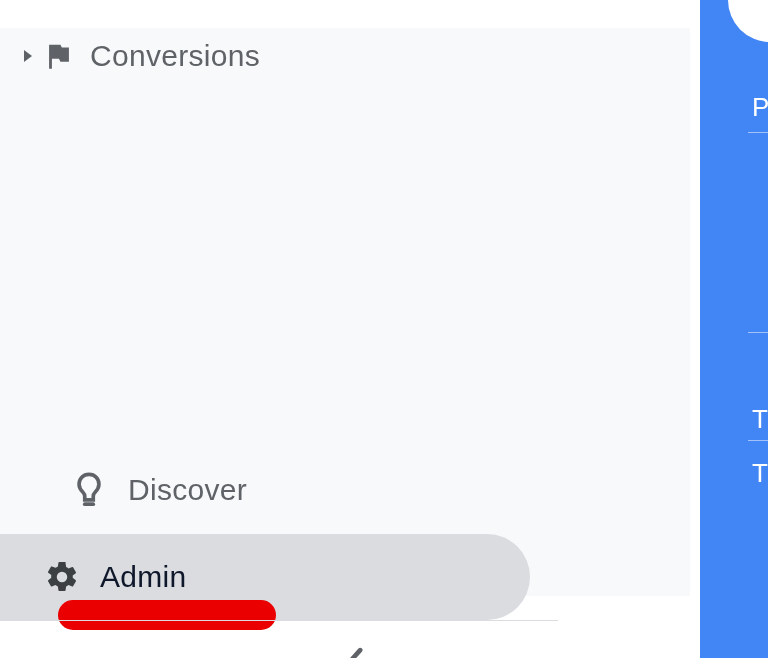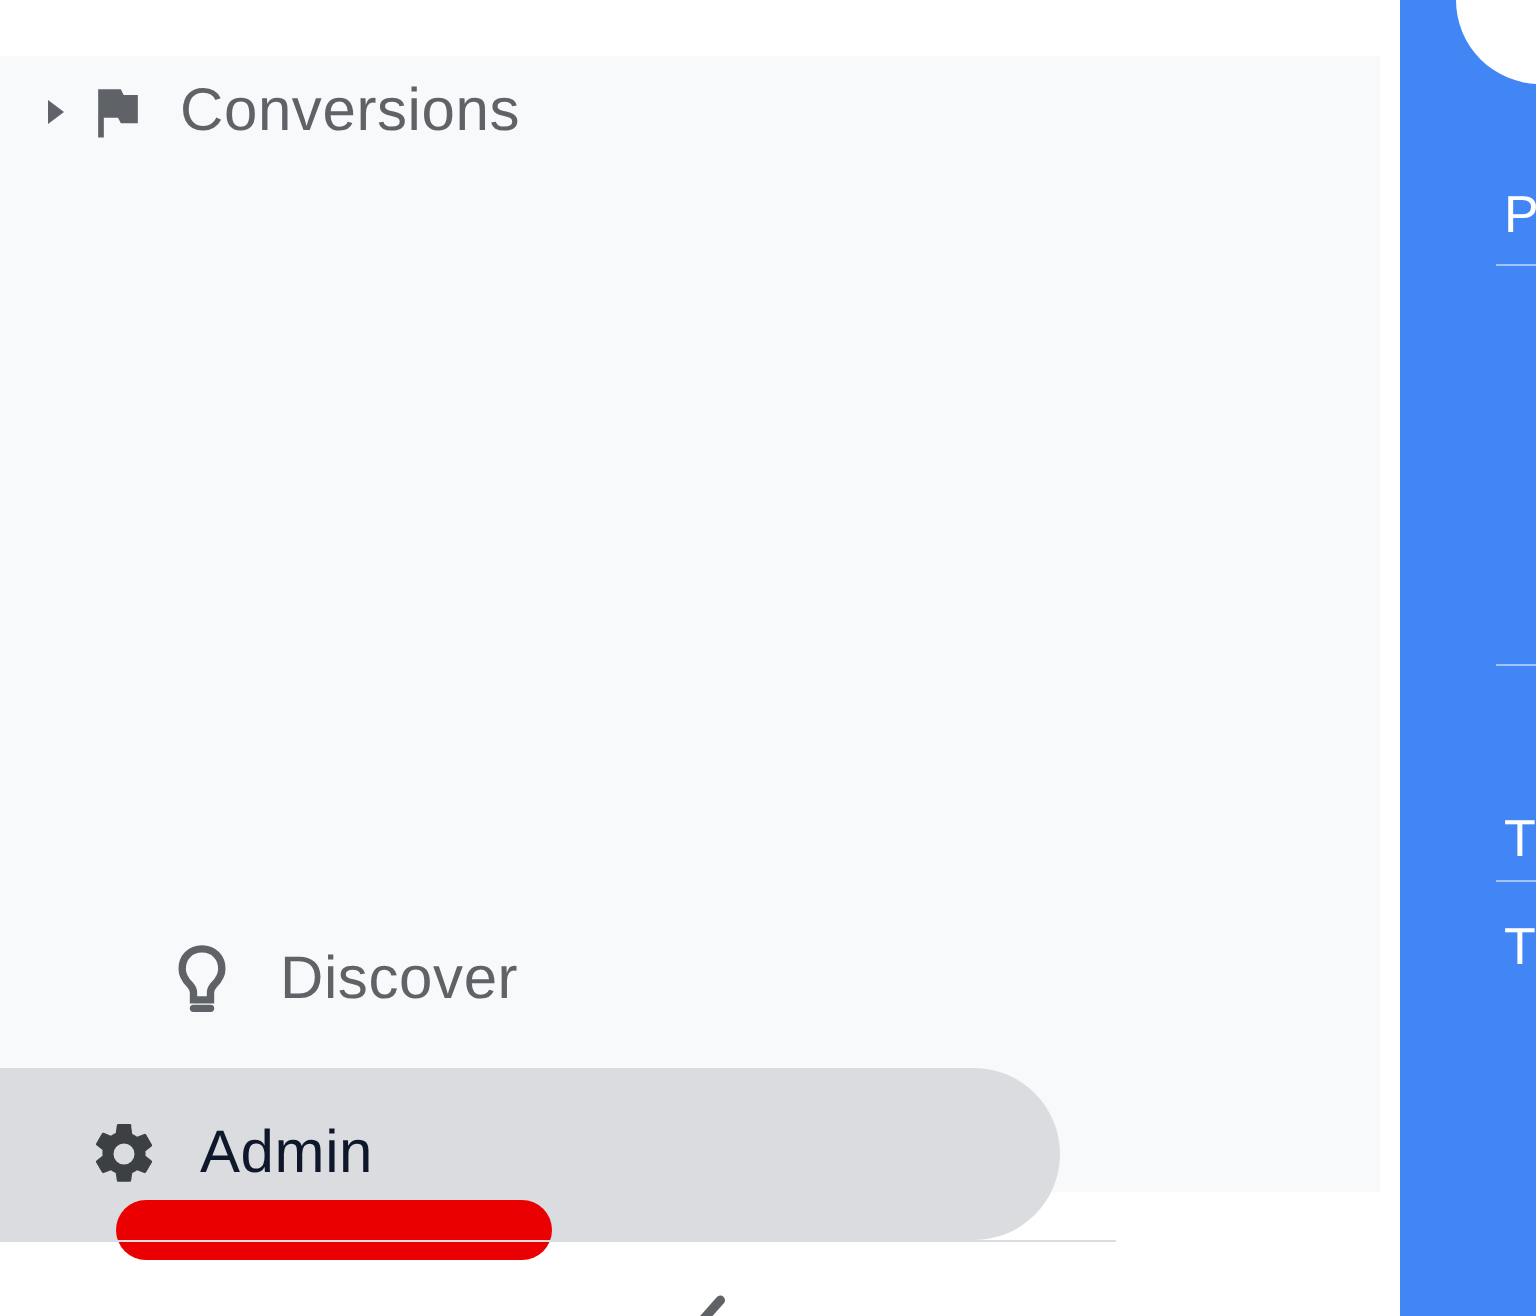--- a/index.html
+++ b/index.html
@@ -69,21 +69,21 @@
   .nav-item .label {
     font-size: 30px;
     color: #5f6368;
     letter-spacing: 0.3px;
   }
 
   
   .nav-item.discover {
     position: absolute;
     top: 434px;
-    left: 16px; right: 140px;
+    left: 4px; right: 140px;
     padding-left: 68px;
   }
   .nav-item.discover .icon-slot { width: 56px; }
 
   
   .nav-item.admin {
     position: absolute;
     top: 506px;
     left: 0;
     width: 530px;

